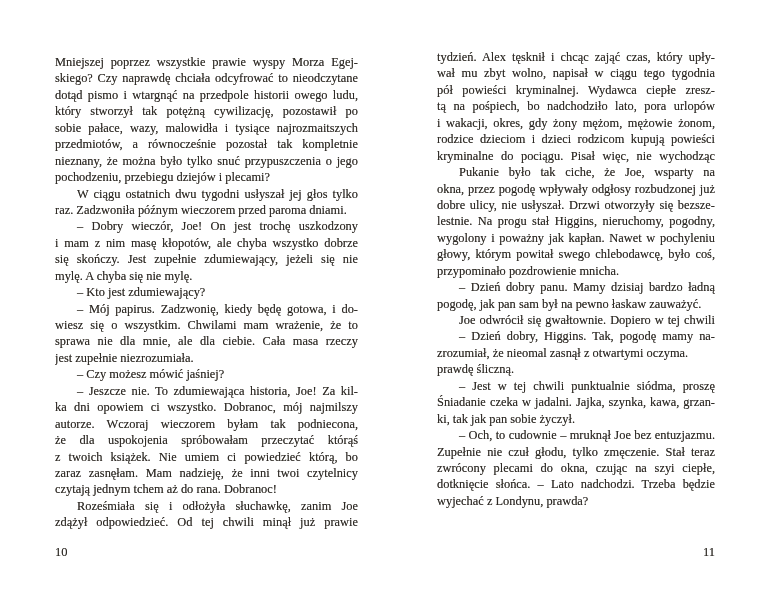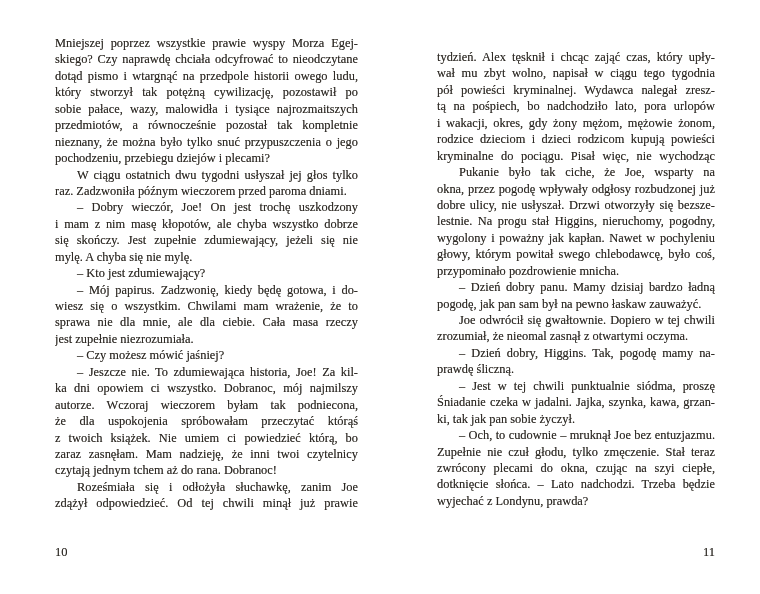--- a/index.html
+++ b/index.html
@@ -17,21 +17,21 @@
     background: #ffffff;
     font-family: "Liberation Serif", "DejaVu Serif", serif;
   }
   .page-text {
     position: absolute;
     color: #2e2a25;
     font-size: 12.4px;
     line-height: 16.45px;
     text-shadow: 0 0 0.5px rgba(46,42,37,0.55);
   }
-  #left-text  { left: 55px;  top: 35px; width: 303px; }
+  #left-text  { left: 55px;  top: 54px; width: 303px; }
   #right-text { left: 437px; top: 49px; width: 278px; }
   .line {
     height: 16.45px;
     overflow: hidden;
     text-align: justify;
     text-align-last: justify;
     white-space: normal;
   }
   .line.end { text-align-last: left; }
   .line.ind { text-indent: 22px; }
@@ -77,37 +77,37 @@
       <div class="line">z twoich książek. Nie umiem ci powiedzieć którą, bo</div>
       <div class="line">zaraz zasnęłam. Mam nadzieję, że inni twoi czytelnicy</div>
       <div class="line end">czytają jednym tchem aż do rana. Dobranoc!</div>
       <div class="line ind">Roześmiała się i odłożyła słuchawkę, zanim Joe</div>
       <div class="line">zdążył odpowiedzieć. Od tej chwili minął już prawie</div>
     </div>
 
   <div id="right-text" class="page-text">
       <div class="line">tydzień. Alex tęsknił i chcąc zająć czas, który upły-</div>
       <div class="line">wał mu zbyt wolno, napisał w ciągu tego tygodnia</div>
-      <div class="line">pół powieści kryminalnej. Wydawca nalegał zresz-</div>
+      <div class="line">pół powieści kryminalnej. Wydawca ciepłe zresz-</div>
       <div class="line">tą na pośpiech, bo nadchodziło lato, pora urlopów</div>
       <div class="line">i wakacji, okres, gdy żony mężom, mężowie żonom,</div>
       <div class="line">rodzice dzieciom i dzieci rodzicom kupują powieści</div>
       <div class="line">kryminalne do pociągu. Pisał więc, nie wychodząc</div>
       <div class="line ind">Pukanie było tak ciche, że Joe, wsparty na parapecie</div>
       <div class="line">okna, przez pogodę wpływały odgłosy rozbudzonej już na</div>
       <div class="line">dobre ulicy, nie usłyszał. Drzwi otworzyły się bezsze-</div>
       <div class="line">lestnie. Na progu stał Higgins, nieruchomy, pogodny,</div>
       <div class="line">wygolony i poważny jak kapłan. Nawet w pochyleniu</div>
       <div class="line">głowy, którym powitał swego chlebodawcę, było coś, co</div>
       <div class="line end">przypominało pozdrowienie mnicha.</div>
       <div class="line ind">– Dzień dobry panu. Mamy dzisiaj bardzo ładną</div>
       <div class="line end">pogodę, jak pan sam był na pewno łaskaw zauważyć.</div>
       <div class="line ind">Joe odwrócił się gwałtownie. Dopiero w tej chwili</div>
+      <div class="line ind">– Dzień dobry, Higgins. Tak, pogodę mamy na-</div>
       <div class="line end">zrozumiał, że nieomal zasnął z otwartymi oczyma.</div>
-      <div class="line ind">– Dzień dobry, Higgins. Tak, pogodę mamy na-</div>
       <div class="line end">prawdę śliczną.</div>
       <div class="line ind">– Jest w tej chwili punktualnie siódma, proszę pana.</div>
       <div class="line">Śniadanie czeka w jadalni. Jajka, szynka, kawa, grzan-</div>
       <div class="line end">ki, tak jak pan sobie życzył.</div>
       <div class="line ind">– Och, to cudownie – mruknął Joe bez entuzjazmu.</div>
       <div class="line">Zupełnie nie czuł głodu, tylko zmęczenie. Stał teraz</div>
       <div class="line">zwrócony plecami do okna, czując na szyi ciepłe, sprawa</div>
       <div class="line">dotknięcie słońca. – Lato nadchodzi. Trzeba będzie</div>
       <div class="line end">wyjechać z Londynu, prawda?</div>
     </div>

